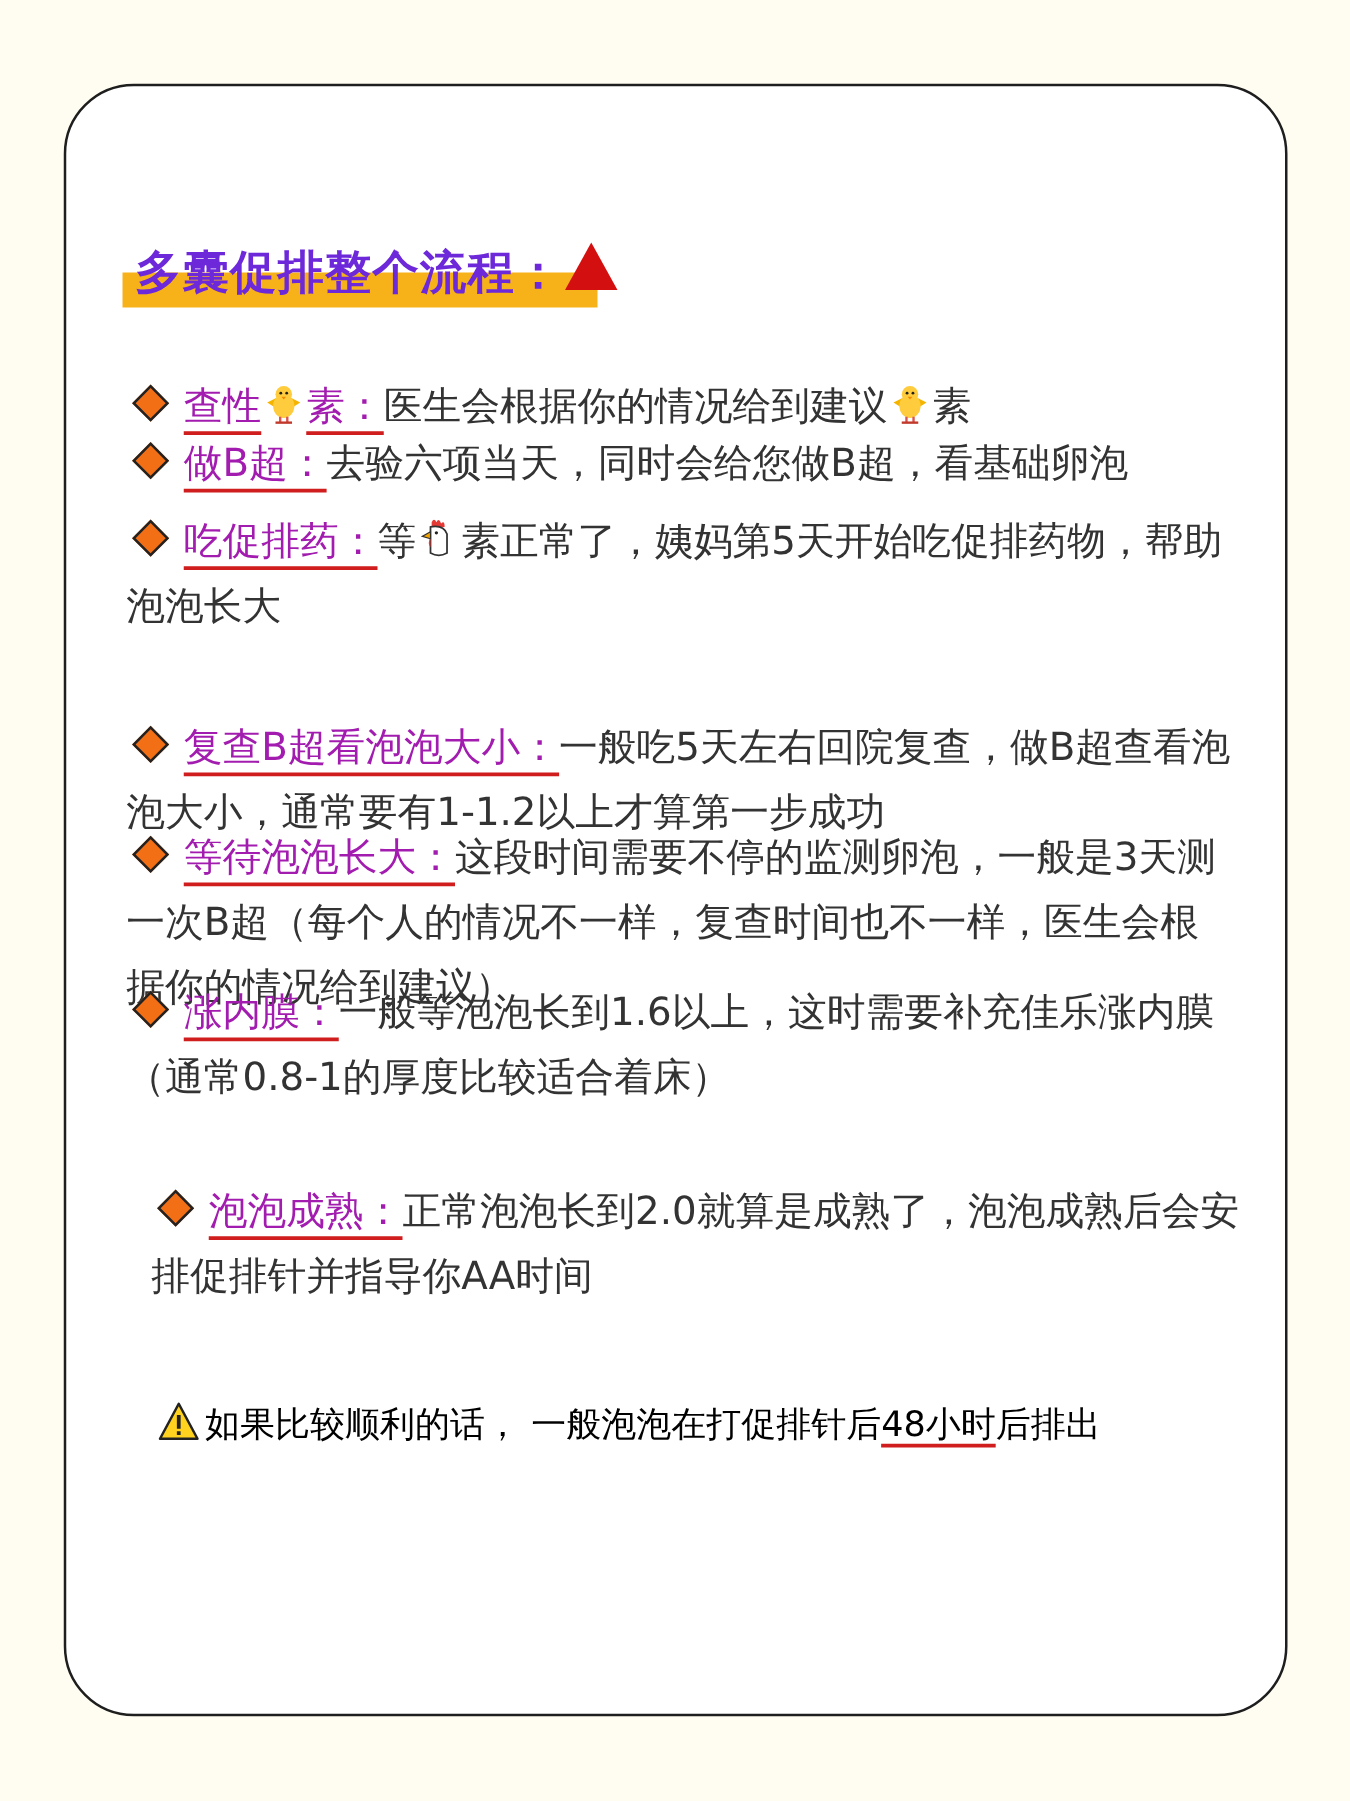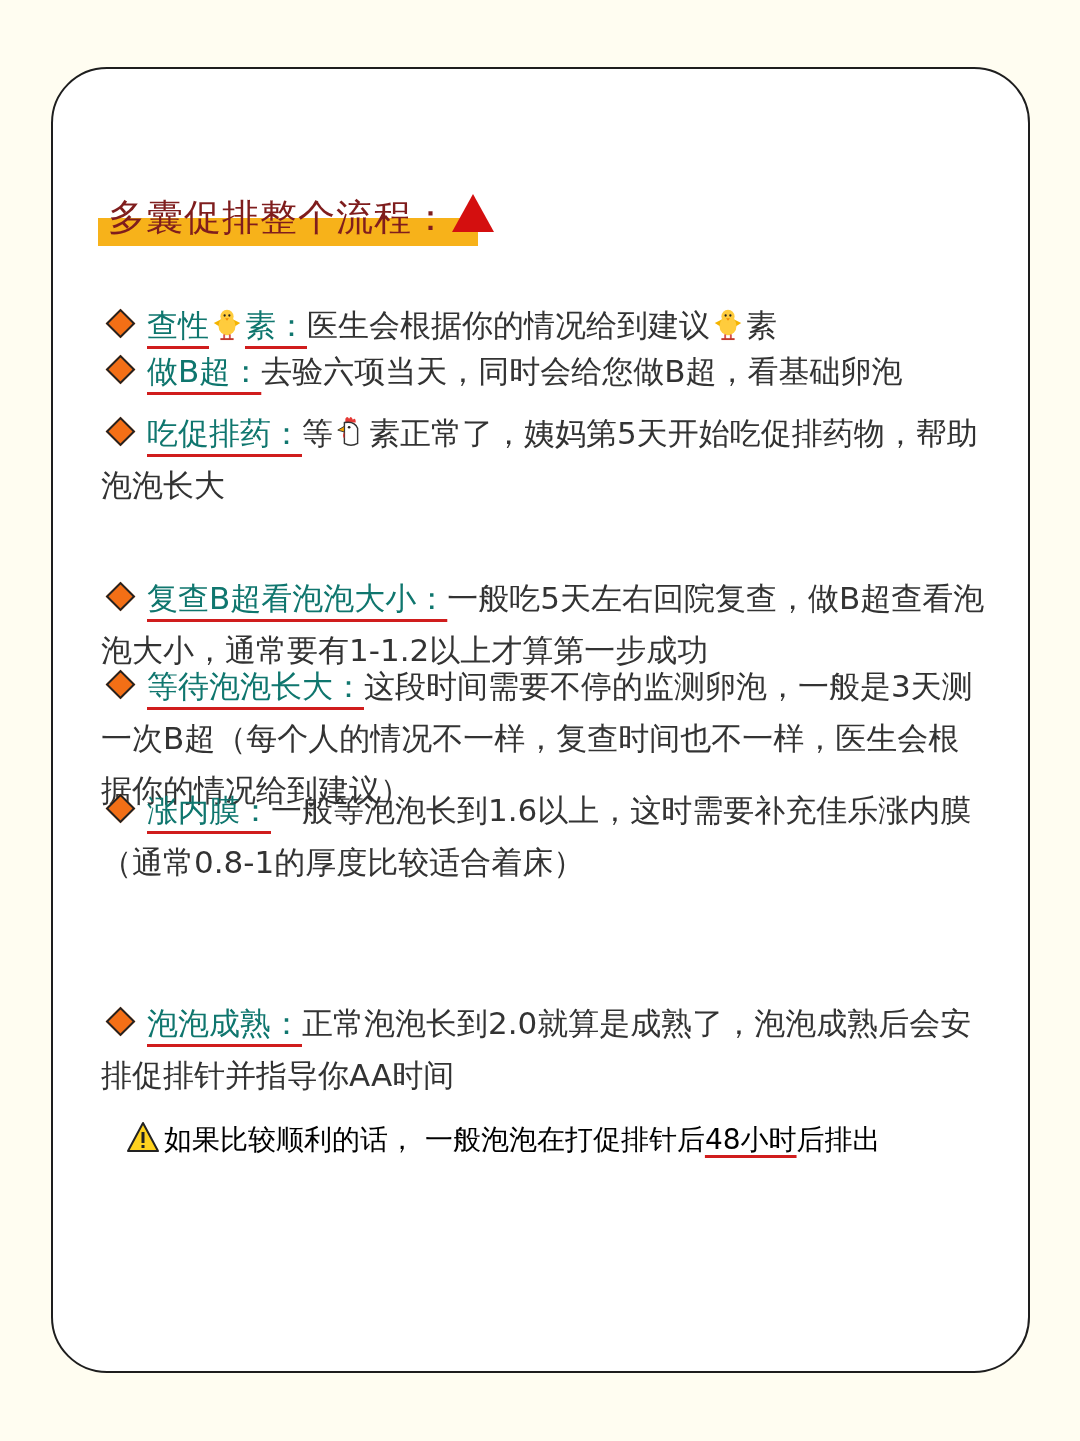--- a/index.html
+++ b/index.html
@@ -27,22 +27,22 @@
   .title-bar {
     position: absolute;
     left: 0; top: 26px;
     width: 380px; height: 28px;
     background: #f7b21a;
   }
   .title-text {
     position: relative;
     left: 10px; top: 0;
     font-size: 37px;
-    font-weight: normal;
-    color: #7f1d1d;
+    font-weight: bold;
+    color: #6d28d9;
     letter-spacing: 1px;
     white-space: nowrap;
     line-height: 52px;
   }
   .title-triangle {
     display: inline-block;
     width: 0; height: 0;
     border-left: 21px solid transparent;
     border-right: 21px solid transparent;
     border-bottom: 38px solid #d40f0f;
@@ -62,21 +62,21 @@
     width: 21px; height: 21px;
     background: #f36f16;
     border: 2.5px solid #222;
     transform: rotate(45deg);
     margin: 0 16px 0 9px;
     vertical-align: 2px;
     box-sizing: border-box;
   }
   .label {
     display: inline;
-    color: #0f766e;
+    color: #a21caf;
     text-decoration: underline;
     text-decoration-color: #d01d1d;
     text-decoration-thickness: 3px;
     text-underline-offset: 10px;
   }
   .emoji {
     display: inline-block;
     width: 34px; height: 34px;
     vertical-align: -5px;
     margin: 0 1px;
@@ -159,21 +159,21 @@
 </div>
 
 <div class="item" style="top:660px;">
   <span class="diamond"></span><span class="label">等待泡泡长大：</span><span>这段时间需要不停的监测卵泡，一般是3天测一次B超（每个人的情况不一样，复查时间也不一样，医生会根据你的情况给到建议）</span>
 </div>
 
 <div class="item" style="top:784px;">
   <span class="diamond"></span><span class="label">涨内膜：</span><span>一般等泡泡长到1.6以上，这时需要补充佳乐涨内膜（通常0.8-1的厚度比较适合着床）</span>
 </div>
 
-<div class="item" style="top:997px;">
+<div class="item" style="top:943px;margin-left:20px;">
   <span class="diamond"></span><span class="label">泡泡成熟：</span><span>正常泡泡长到2.0就算是成熟了，泡泡成熟后会安排促排针并指导你AA时间</span>
 </div>
 
 <div class="footer">
   <svg class="warn-icon" viewBox="0 0 34 32">
       <path d="M17 2 L32 30 L2 30 Z" fill="#ffd21f" stroke="#222" stroke-width="2" stroke-linejoin="round"></path>
       <rect x="15.5" y="11" width="3" height="11" fill="#222"></rect>
       <rect x="15.5" y="24" width="3" height="3" fill="#222"></rect>
     </svg><span>如果比较顺利的话， 一般泡泡在打促排针后</span><span class="hl">48小时</span><span>后排出</span>
 </div>

